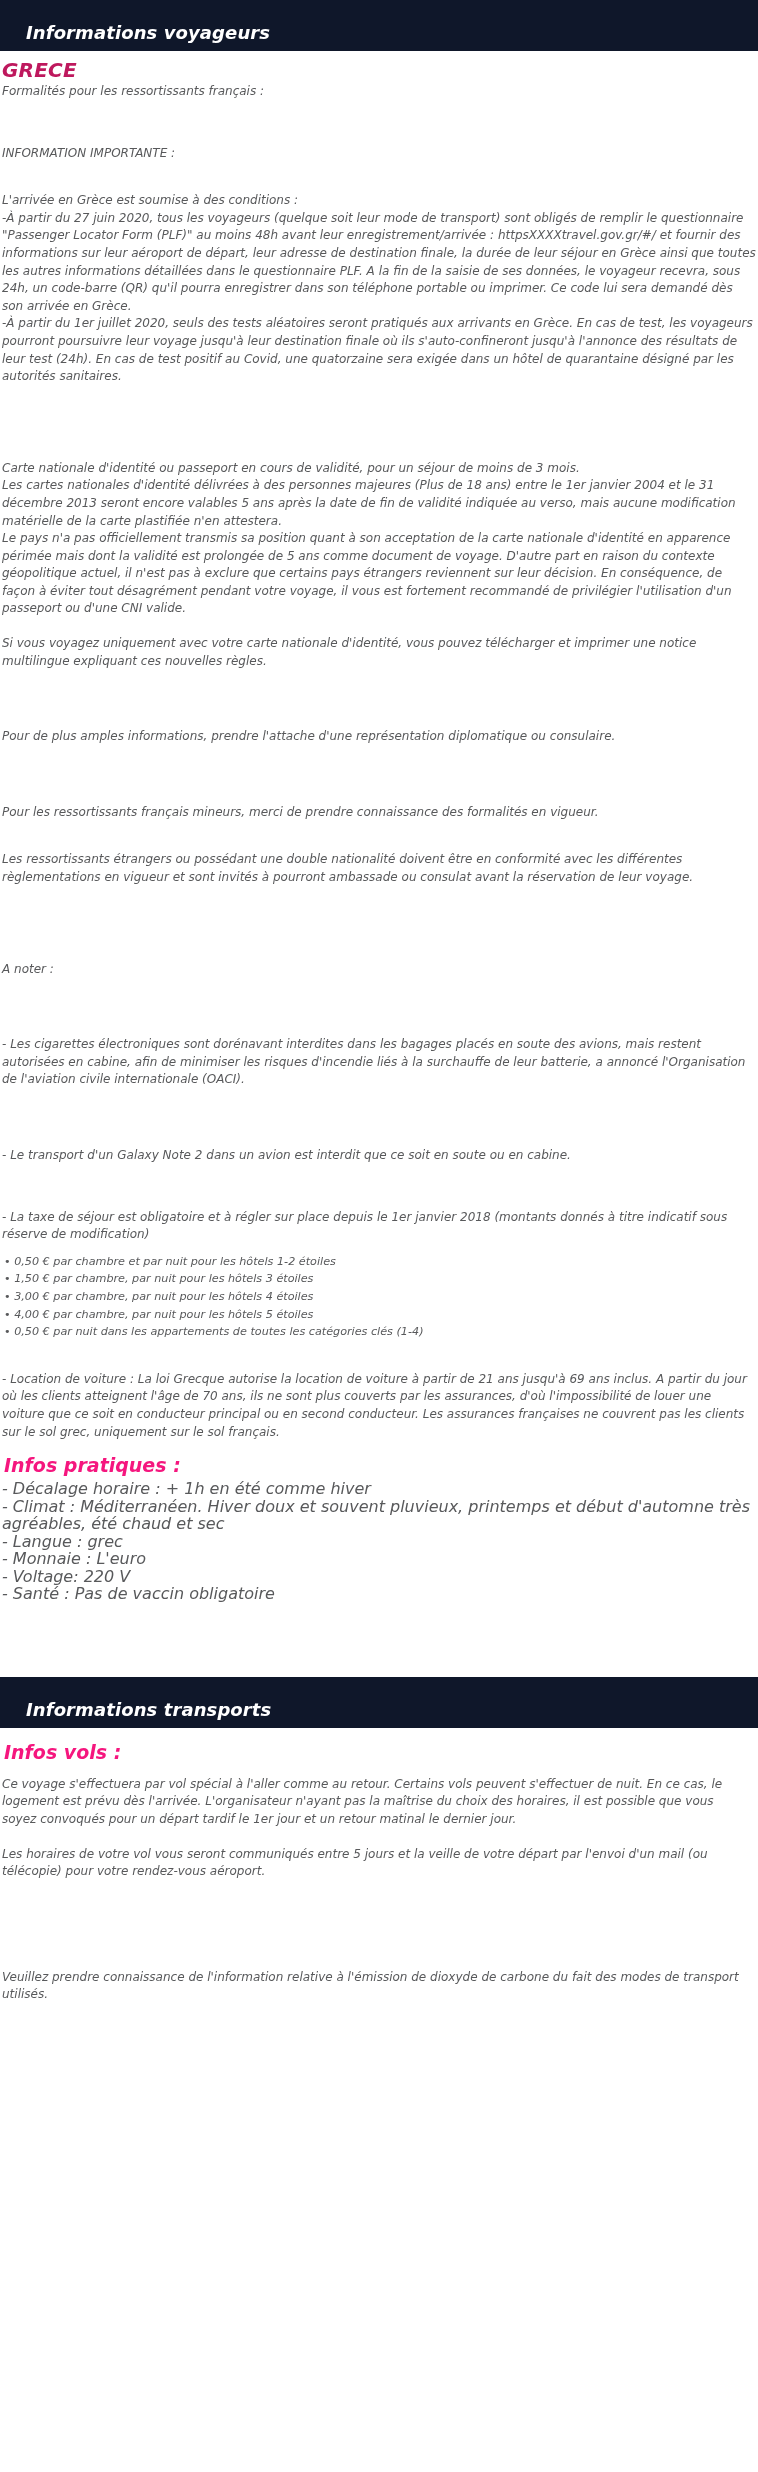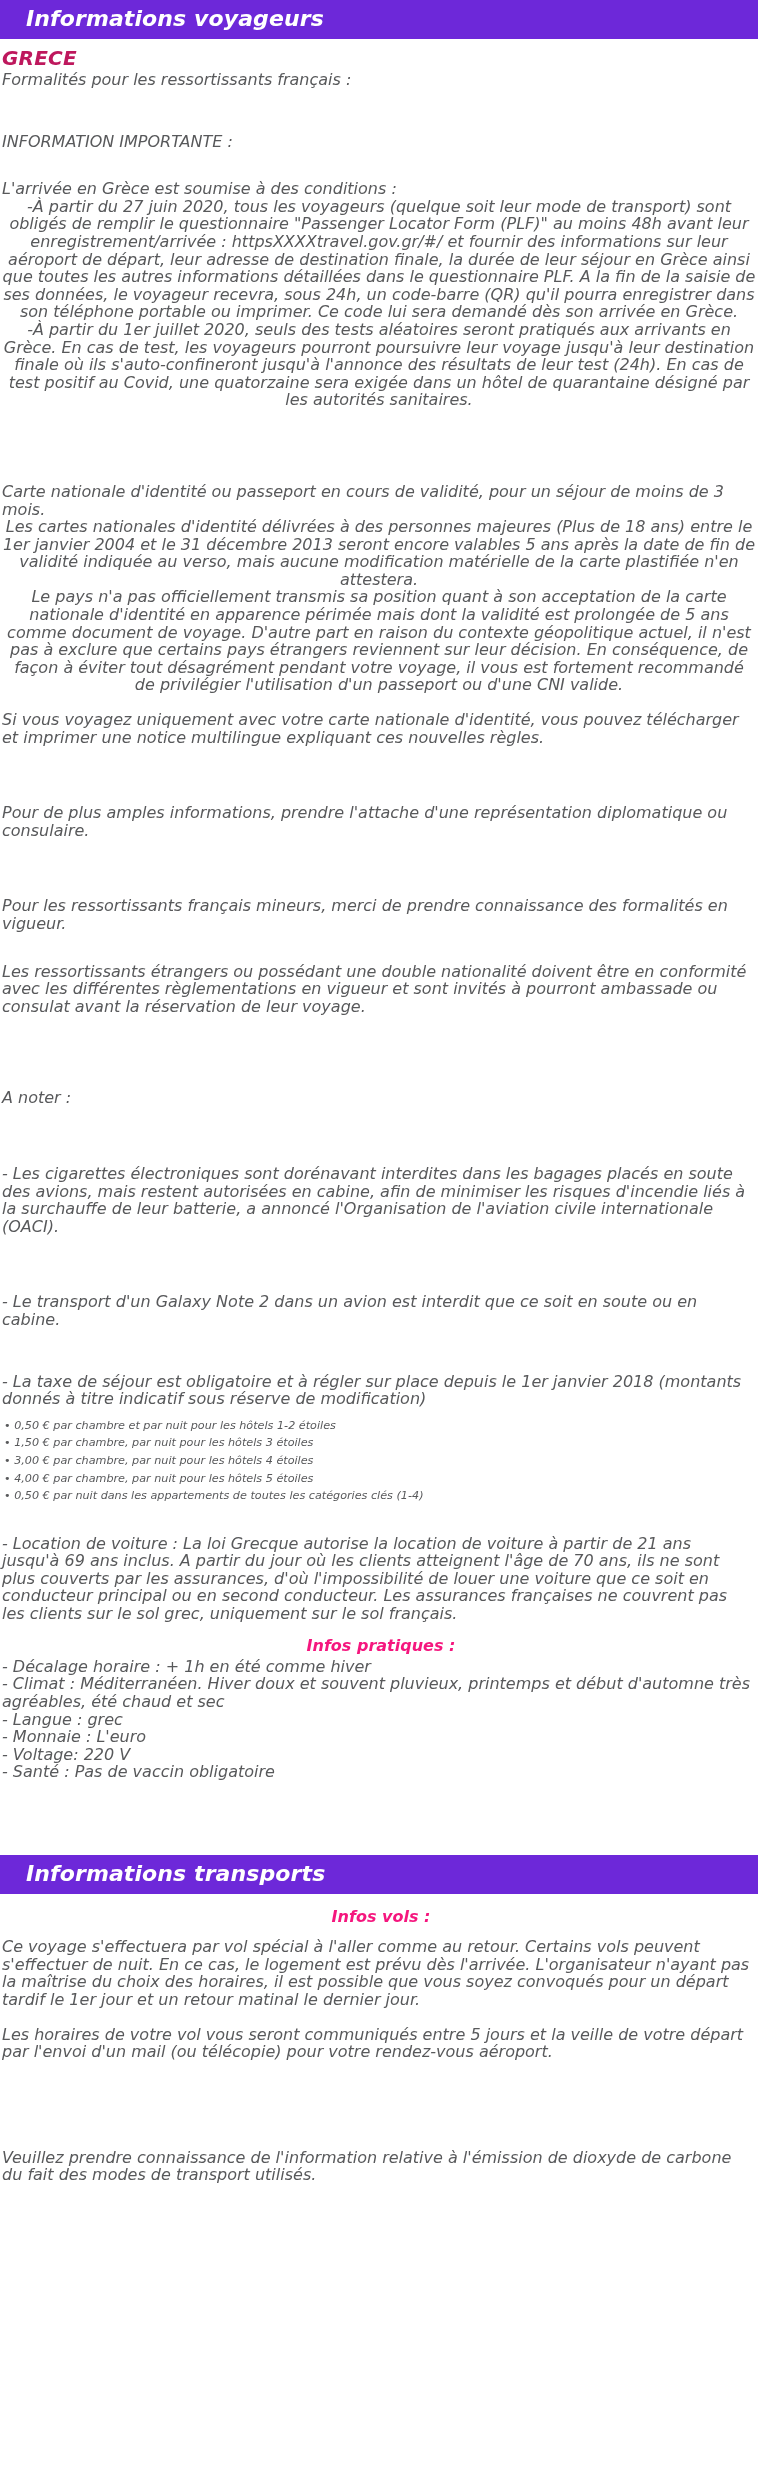--- a/index.html
+++ b/index.html
@@ -14,62 +14,61 @@
   }
   .page {
     width: 758px;
     position: relative;
     background: #ffffff;
     overflow: hidden;
   }
 
   
   .banner {
-    background: #6d28d9;
+    background: #0f172a;
     color: #ffffff;
     font-style: italic;
     font-weight: bold;
-    font-size: 22px;
+    font-size: 18px;
     line-height: 1.0;
-    padding: 8px 0 9px 26px;
+    padding: 24px 0 9px 26px;
     letter-spacing: 0.1px;
   }
 
   
   .country-title {
     color: #be185d;
     font-style: italic;
     font-weight: bold;
     font-size: 20px;
     line-height: 1.1;
     padding: 8px 0 2px 2px;
     letter-spacing: 0.2px;
   }
 
   
   .subheading {
     color: #f5167e;
     font-style: italic;
     font-weight: bold;
-    font-size: 16px;
+    font-size: 19px;
     line-height: 1.2;
     padding: 4px 0 3px 4px;
-    text-align: center;
   }
 
   
   .para {
     font-style: italic;
-    font-size: 16px;
+    font-size: 12px;
     line-height: 17.6px;
     color: #58595b;
     padding: 0 8px 0 2px;
     text-align: left;
   }
-  .para.tight { padding-right: 2px; text-align: center; }
+  .para.tight { padding-right: 2px; }
 
   .spacer-xs { height: 9px; }
   .spacer-s  { height: 17px; }
   .spacer-m  { height: 30px; }
   .spacer-l  { height: 44px; }
   .spacer-xl { height: 58px; }
   .spacer-xxl { height: 74px; }
 
   .bullets {
     font-style: italic;

